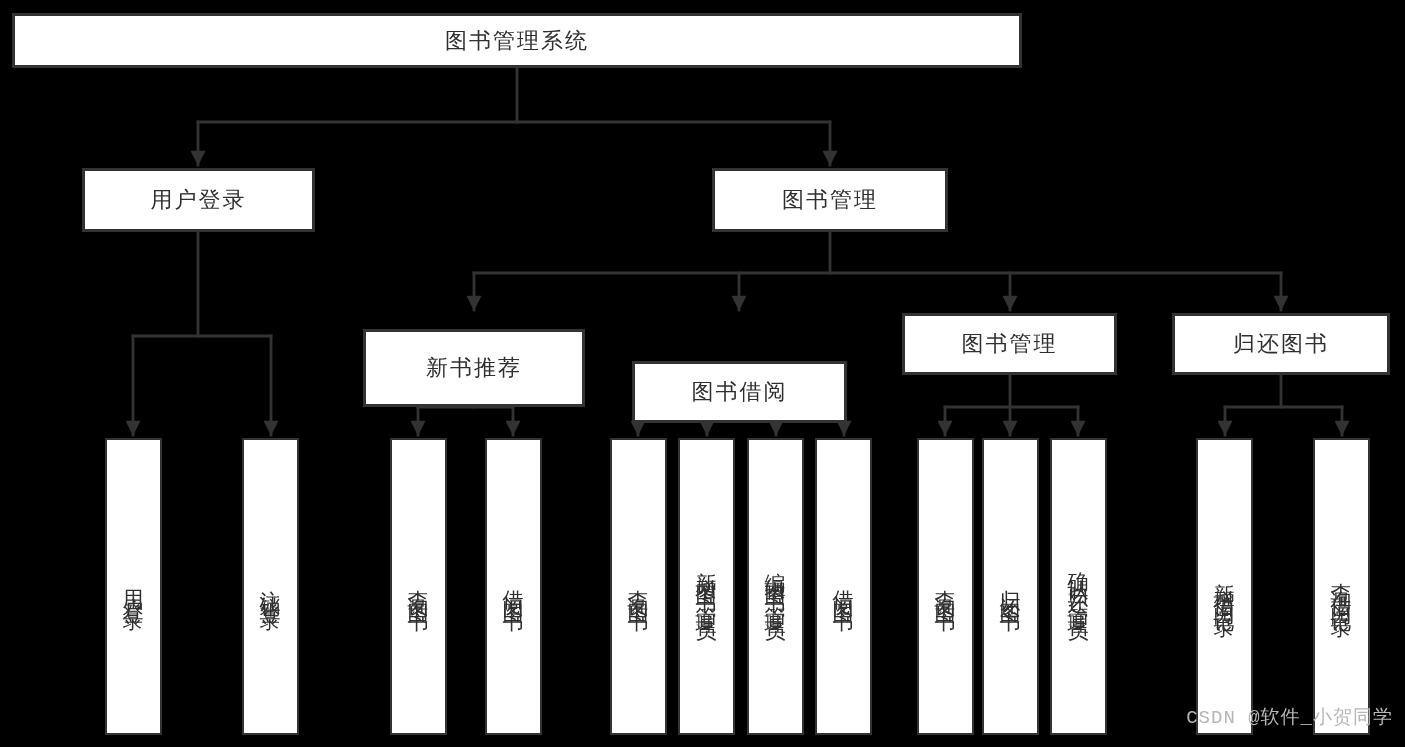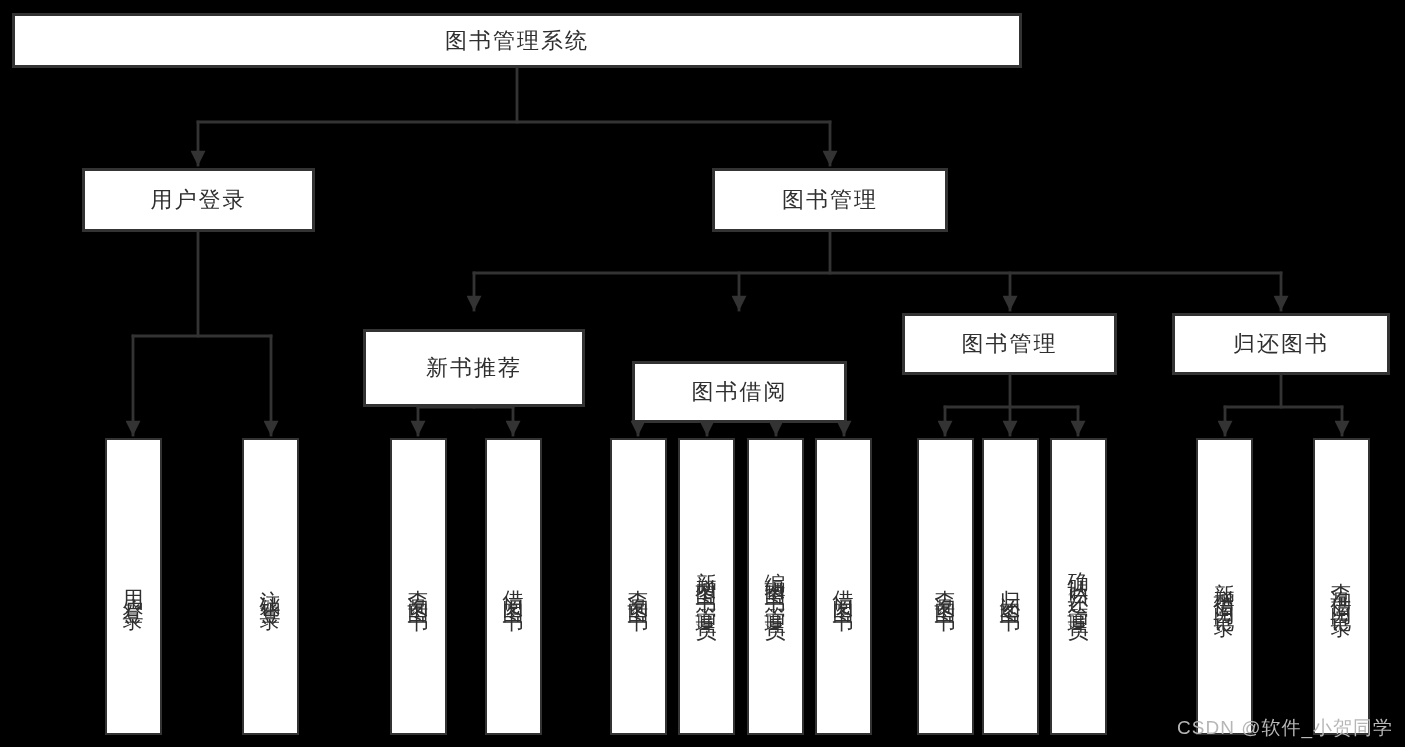--- a/index.html
+++ b/index.html
@@ -48,25 +48,26 @@
     text-orientation: mixed;
     font-size: 21px;
     letter-spacing: 7px;
     line-height: 1;
     color: #2f2f2f;
     white-space: nowrap;
   }
   .watermark {
     position: absolute;
     right: 12px;
-    bottom: 6px;
+    bottom: 17px;
     font-size: 19px;
     color: #b6b6b6;
     letter-spacing: 1px;
     white-space: nowrap;
+    font-family: Liberation Mono, monospace;
   }
 </style>
 </head>
 <body>
 
 <div class="stage">
 
   <svg class="connectors" viewBox="0 0 1405 747" xmlns="http://www.w3.org/2000/svg">
     <defs>
       <marker id="ah" viewBox="0 0 10 10" refX="9.5" refY="5" markerUnits="userSpaceOnUse" markerWidth="22" markerHeight="15" orient="auto">

